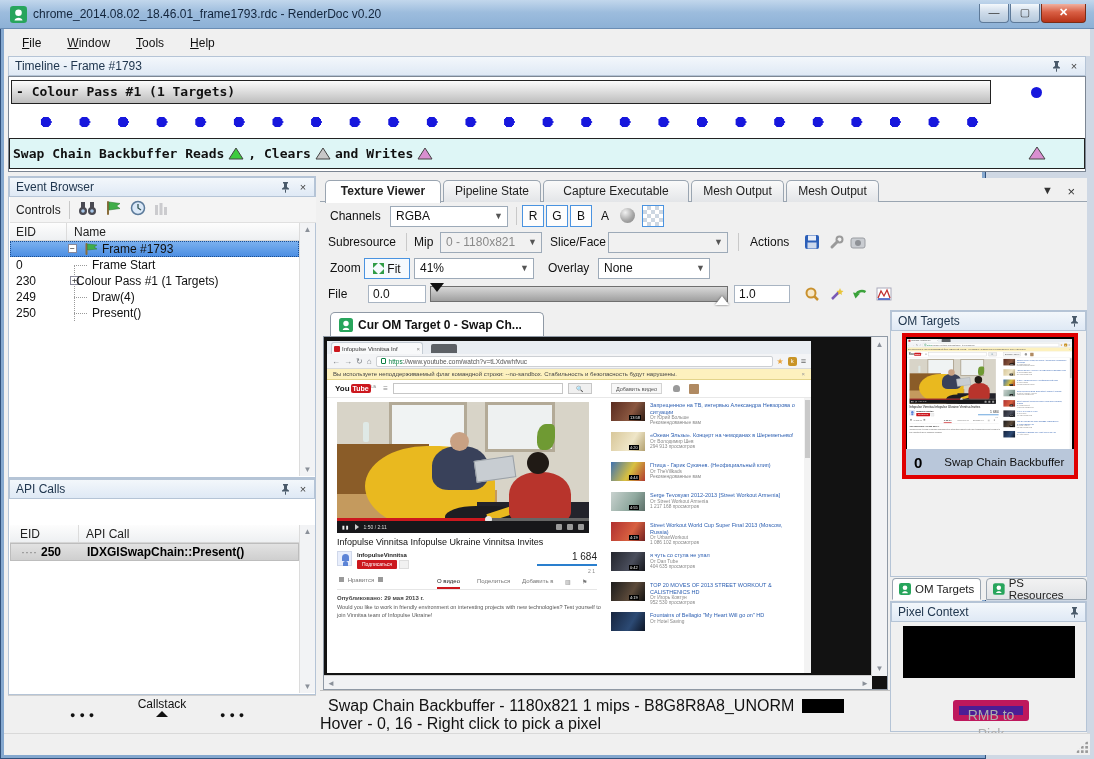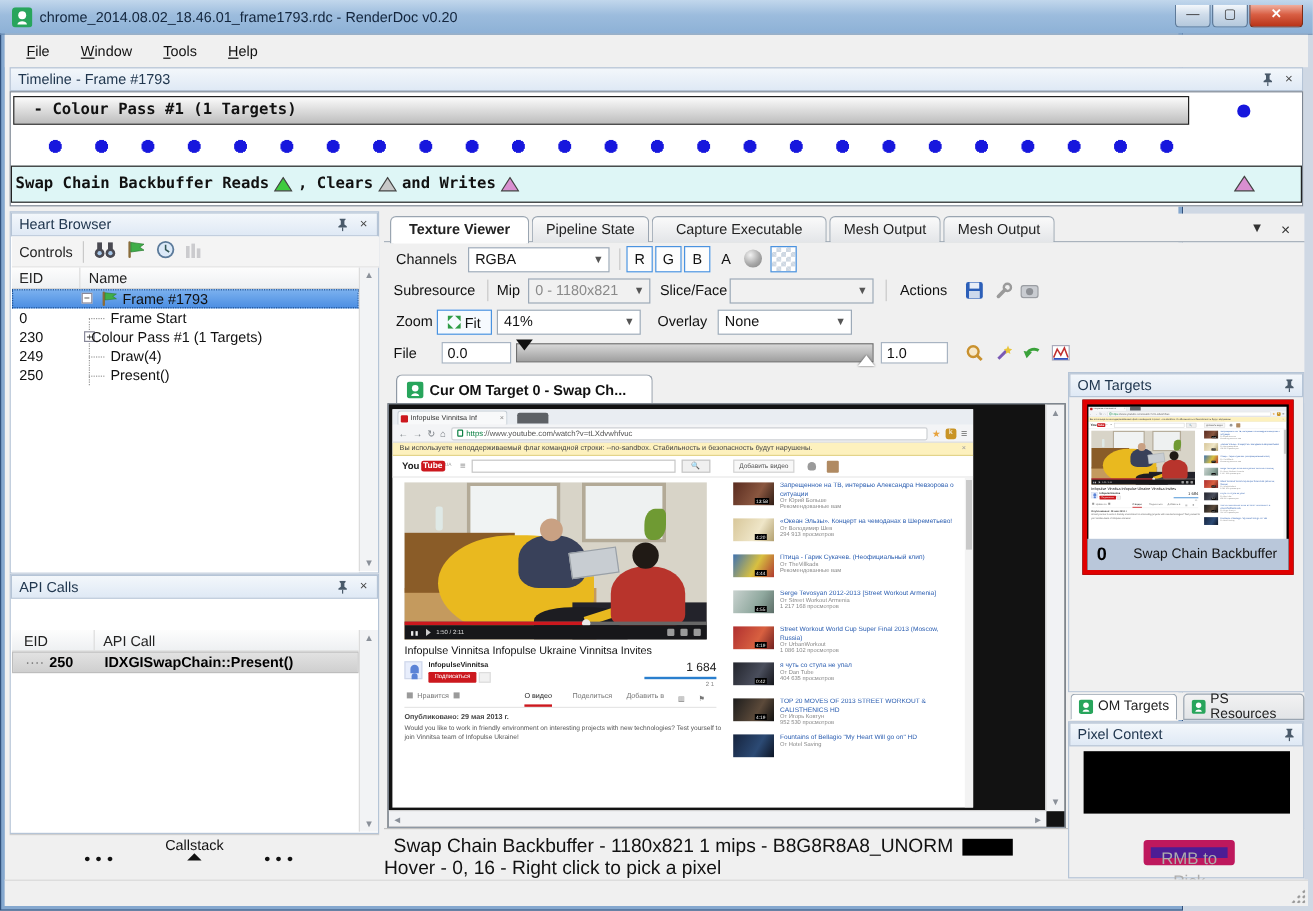--- a/index.html
+++ b/index.html
@@ -35,21 +35,21 @@
   .panel-head .spring { flex:1; }
   .head-ico { width:14px; height:14px; display:flex; align-items:center; justify-content:center;
     color:#444; font-size:11px; margin-left:4px; }
 
   
   .timeline { left:8px; top:56px; width:1078px; height:116px; background:#f0f0f0; }
   .tl-body { position:absolute; left:0; top:20px; width:1078px; height:96px;
     background:#fff; border:1px solid #7c8693; }
   .tl-pass { position:absolute; left:2px; top:3px; width:980px; height:24px;
     background:linear-gradient(#fbfbfb,#bdbdbd); border:1px solid #222;
-    font:bold 13px "DejaVu Sans Mono", monospace; color:#111; line-height:22px; padding-left:16px; }
+    font:bold 13px "DejaVu Sans Mono", monospace; color:#111; line-height:22px; padding-left:4px; }
   .tl-dots { position:absolute; left:26px; top:33px; width:950px; height:24px;
     background-image:radial-gradient(circle 5.5px at 11px 12px, #1717dd 97%, transparent);
     background-size:38.6px 24px; background-repeat:repeat-x; }
   .tl-lonedot { position:absolute; left:1022px; top:10px; width:11px; height:11px;
     border-radius:50%; background:#1717dd; }
   .tl-legend { position:absolute; left:0px; top:61px; width:1076px; height:31px;
     background:#def6f6; border:1px solid #222; display:flex; align-items:center;
     font:bold 13px "DejaVu Sans Mono", monospace; color:#111; padding-left:3px; }
   .tri { margin:0 4px; }
   .tl-legend .lone-tri { position:absolute; left:1018px; top:7px; }
@@ -382,21 +382,21 @@
           </svg>
         <svg class="lone-tri" width="18" height="14">
             <polygon points="9,1 17,13 1,13" fill="#d98fd0" stroke="#444"></polygon>
           </svg>
       </div>
     </div>
   </div>
 
   <div class="abs event-browser">
     <div class="panel-head">
-      <span>Heart Browser</span>
+      <span>Event Browser</span>
       <span class="spring"></span>
       <span class="head-ico">
           <svg width="9" height="11" viewBox="0 0 9 11">
             <path d="M2 0 h5 v1 l-1 1 v3 l2 1.5 v1 H1 v-1 L3 5 V2 L2 1 Z" fill="#4a5a6a"></path>
             <rect x="4" y="7.5" width="1" height="3.2" fill="#4a5a6a"></rect>
           </svg>
         </span>
       <span class="head-ico">×</span>
     </div>
     <div class="eb-toolbar">

